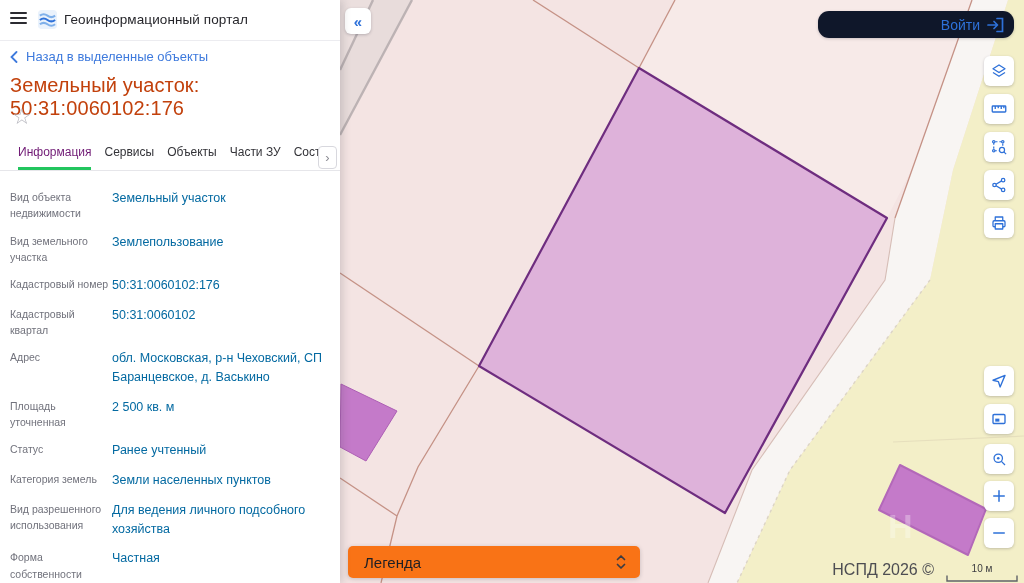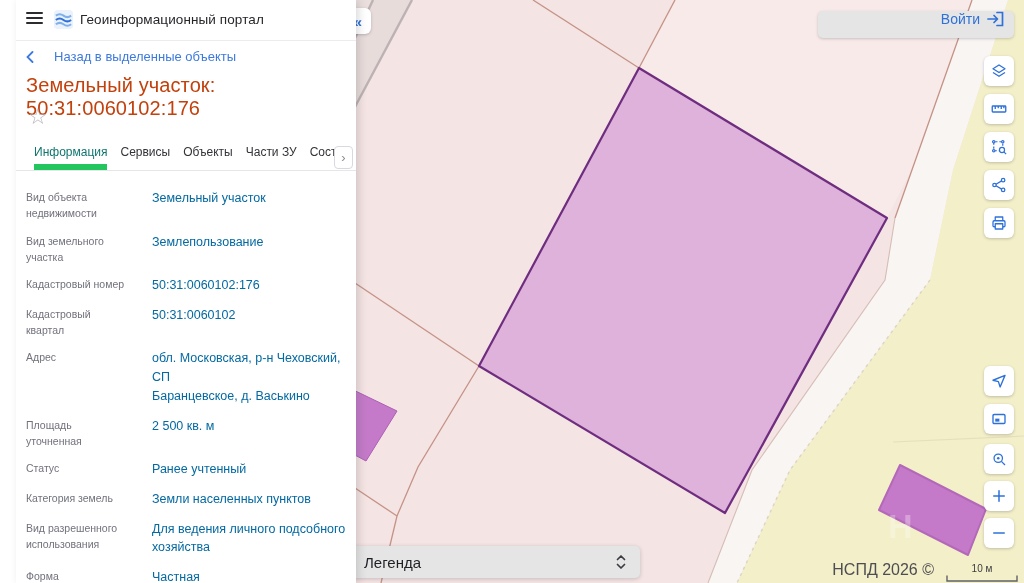--- a/index.html
+++ b/index.html
@@ -3,61 +3,61 @@
 <meta charset="utf-8">
 <style>
   html,body{margin:0;padding:0;}
   body{
     width:1024px;height:583px;overflow:hidden;position:relative;
     font-family:"Liberation Sans","DejaVu Sans",sans-serif;
     background:#fff;
   }
   
   #sidebar{
-    position:absolute;left:16px;top:0;width:340px;height:583px;background:#fff;
+    position:absolute;left:0;top:0;width:340px;height:583px;background:#fff;
     z-index:5;box-shadow:3px 0 8px rgba(60,60,70,.18);
   }
   .sb-header{position:relative;height:40px;border-bottom:1px solid #ececf0;}
   .burger{position:absolute;left:10px;top:12px;width:17px;height:14px;cursor:pointer;}
   .burger span{display:block;height:2px;background:#2b2b31;margin-bottom:3px;border-radius:1px;}
   .logo{position:absolute;left:37px;top:9px;width:21px;height:21px;}
   .app-title{position:absolute;left:64px;top:12px;font-size:13.5px;color:#26262b;font-weight:500;letter-spacing:.1px;}
-  .back-row{position:absolute;left:10px;top:49px;display:flex;align-items:center;gap:20px;color:#3e7add;cursor:pointer;}
+  .back-row{position:absolute;left:10px;top:49px;display:flex;align-items:center;gap:8px;color:#3e7add;cursor:pointer;}
   .back-row .txt{font-size:13px;}
   .page-title{position:absolute;left:10px;top:74px;font-size:20px;color:#c2410c;letter-spacing:.1px;}
   .star{position:absolute;left:12px;top:106px;font-size:22px;color:#b4b4bc;line-height:1;}
   .tabbar{position:absolute;left:0;top:141px;width:340px;height:30px;border-bottom:1px solid #e6e6ea;
           display:flex;gap:13px;padding-left:18px;box-sizing:border-box;}
   .tab{font-size:12px;color:#333338;padding-bottom:9px;padding-top:4px;white-space:nowrap;cursor:pointer;border-bottom:3px solid transparent;}
-  .tab.active{color:#0f766e;border-bottom:6px solid #22c55e;}
+  .tab.active{color:#701a75;border-bottom:3px solid #22c55e;}
   .tab-arrow{position:absolute;right:3px;top:146px;width:17px;height:21px;background:#fff;border:1px solid #d8d8de;
              border-radius:4px;color:#8a8a92;font-size:13px;display:flex;align-items:center;justify-content:center;cursor:pointer;}
   #info-rows{position:absolute;left:0;top:171px;width:340px;height:412px;overflow:hidden;
              padding:18px 8px 0 10px;box-sizing:border-box;}
-  .irow{display:flex;margin-bottom:11px;gap:24px;}
+  .irow{display:flex;margin-bottom:11px;}
   .irow .lbl{width:102px;flex:0 0 102px;font-size:10.5px;line-height:1.55;color:#71727c;padding-right:3px;box-sizing:border-box;}
   .irow .val{font-size:12.5px;line-height:1.5;color:#0369a1;white-space:pre-line;}
   
   #map{position:absolute;left:340px;top:0;width:684px;height:583px;overflow:hidden;cursor:grab;}
   #map svg.base{position:absolute;left:0;top:0;}
   .mbtn{
     position:absolute;width:30px;height:30px;background:#fff;border-radius:6px;
     box-shadow:0 1px 3px rgba(40,40,60,.25);display:flex;align-items:center;justify-content:center;
     cursor:pointer;z-index:3;
   }
   .mbtn svg{display:block;}
   #collapse-btn{left:5px;top:8px;width:26px;height:26px;color:#2e71d9;font-weight:bold;font-size:15px;}
   #login-panel{
-    position:absolute;top:11px;right:10px;width:196px;height:27px;background:#e5e5e5;border-radius:5px;
-    box-shadow:0 1px 3px rgba(40,40,60,.22);display:flex;justify-content:flex-end;
+    position:absolute;top:11px;right:10px;width:196px;height:27px;background:#0f172a;border-radius:11px;
+    box-shadow:0 1px 3px rgba(40,40,60,.22);display:flex;align-items:center;justify-content:flex-end;
     gap:7px;padding-right:10px;box-sizing:border-box;cursor:pointer;z-index:3;
   }
   #login-panel .txt{color:#2e71d9;font-size:14px;}
   #legend-panel{
-    position:absolute;left:8px;top:546px;width:292px;height:32px;background:#e5e5e5;border-radius:5px;
+    position:absolute;left:8px;top:546px;width:292px;height:32px;background:#f97316;border-radius:5px;
     box-shadow:0 1px 4px rgba(40,40,60,.22);display:flex;align-items:center;z-index:3;cursor:pointer;
   }
   #legend-panel .txt{font-size:15px;color:#1f1f24;padding-left:16px;flex:1;}
   #legend-panel .chev{padding-right:13px;display:flex;}
   #attribution{position:absolute;right:90px;bottom:4px;font-size:16px;color:#4d4d52;z-index:3;}
   #scalebar{position:absolute;right:6px;bottom:1px;z-index:3;text-align:center;}
   #scalebar .lab{font-size:10px;color:#3c3c40;line-height:1;}
   #scalebar svg{display:block;margin-top:1px;}
   .wm{font-weight:bold;fill:rgba(255,255,255,.3);font-size:34px;font-family:"Liberation Sans",sans-serif;}
 </style>

